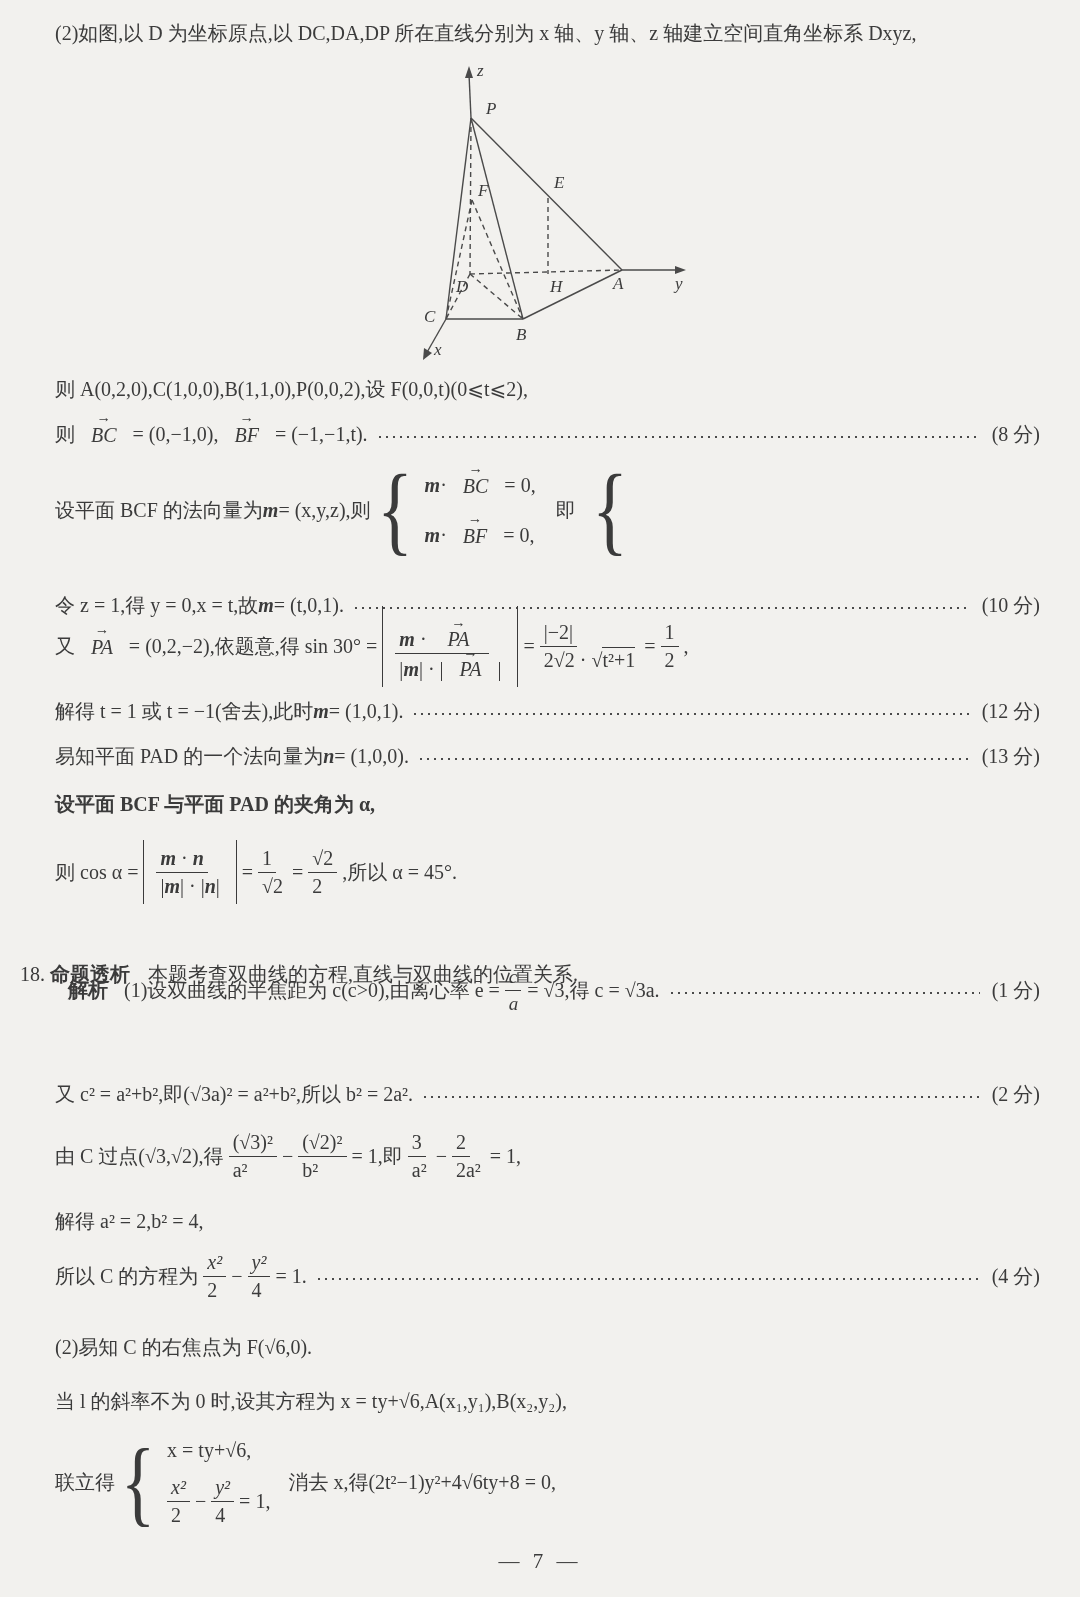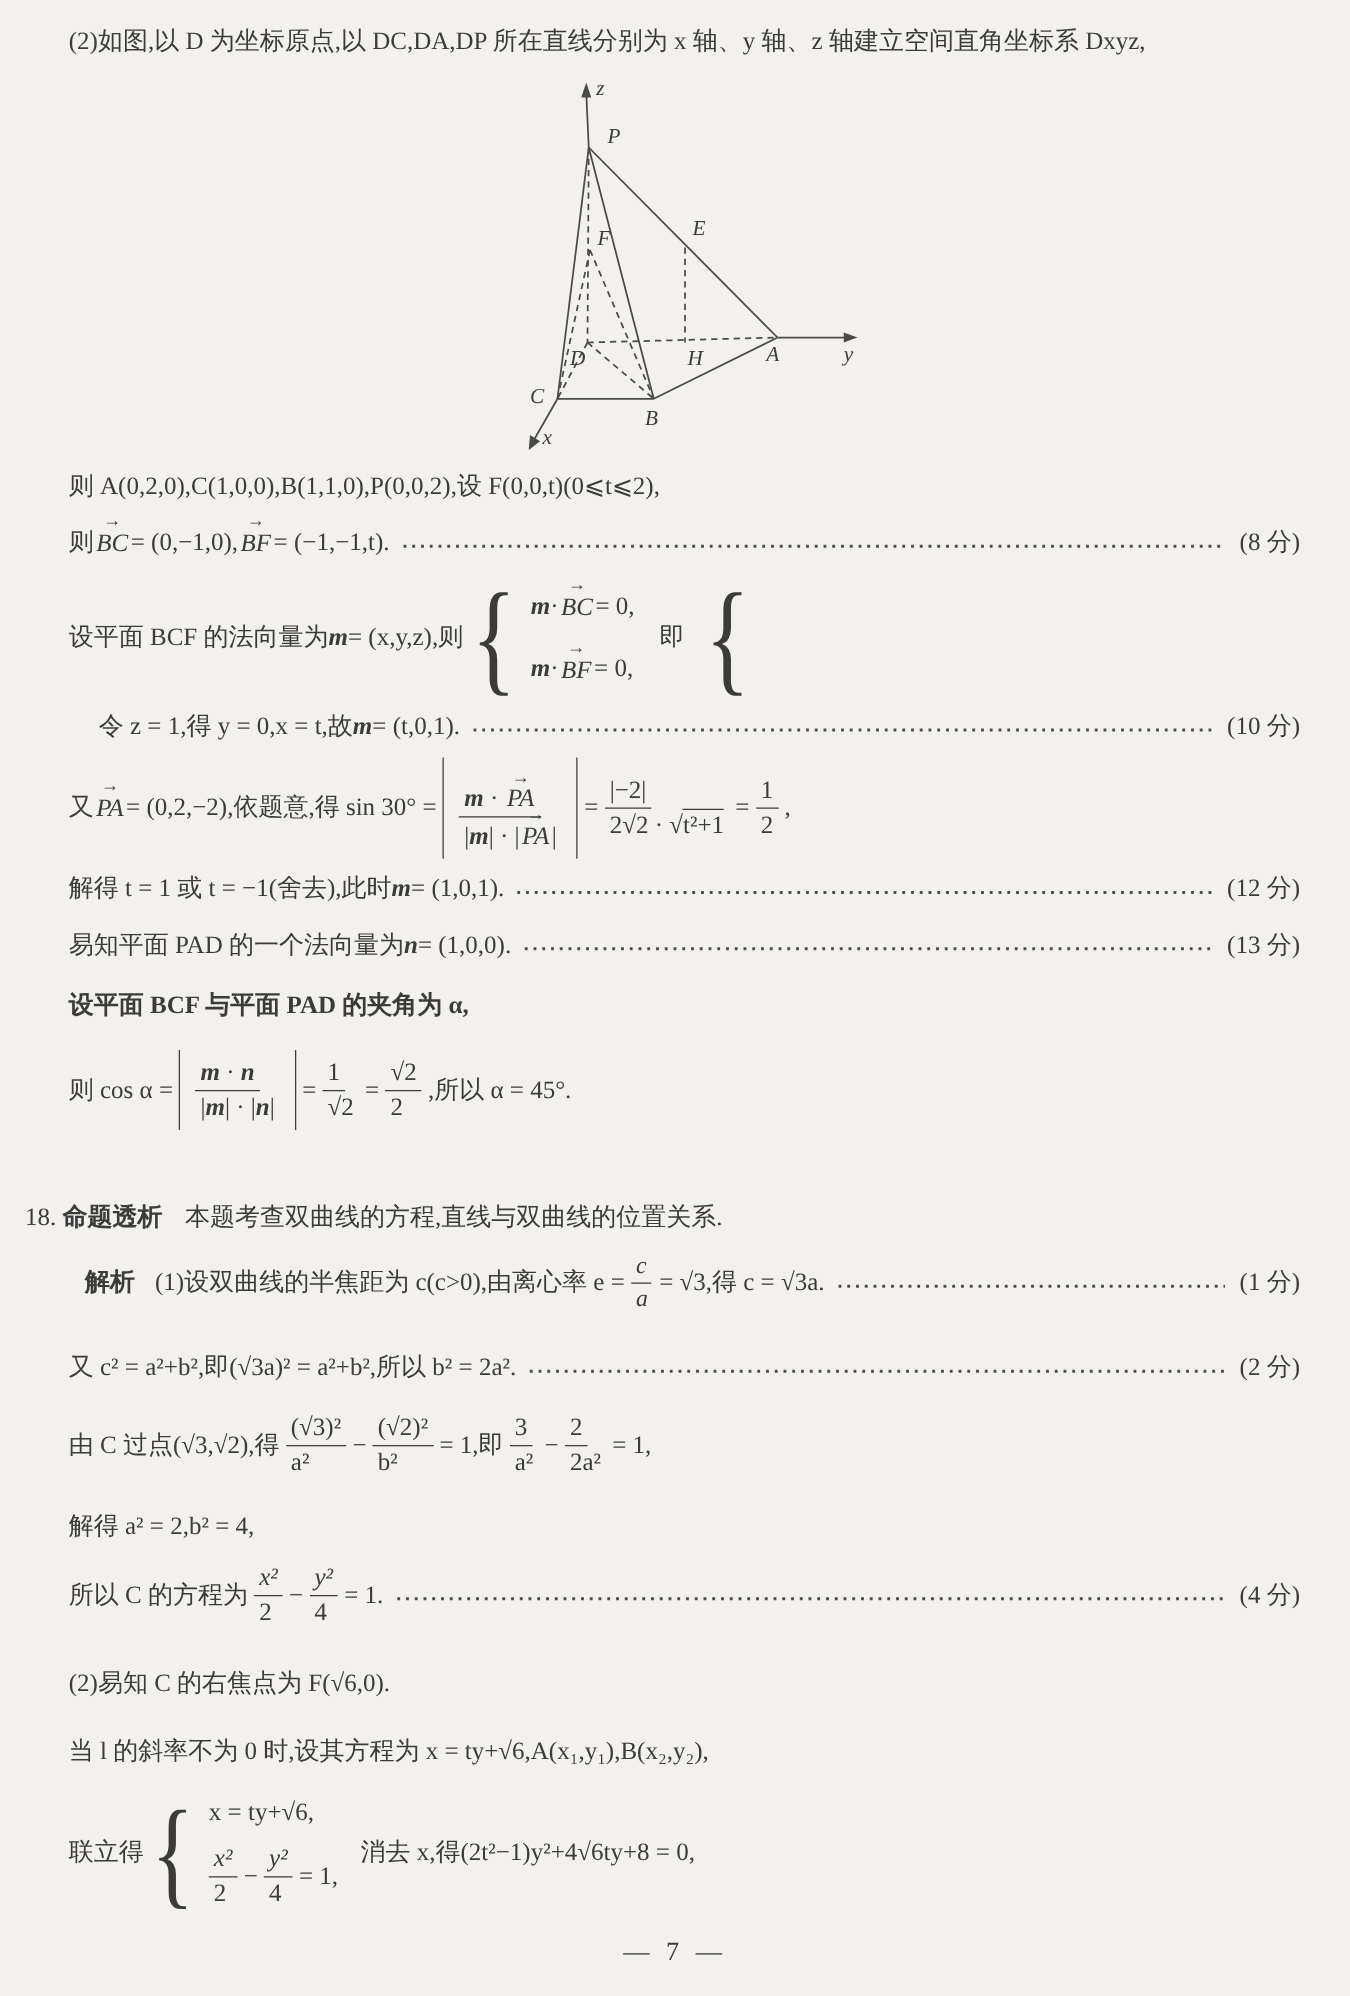--- a/index.html
+++ b/index.html
@@ -12,21 +12,21 @@
   .line { position:absolute; left:55px; right:40px; display:flex; align-items:center; white-space:nowrap; }
   .leader { flex:1; min-width:40px; height:4px; margin:6px 10px 0 10px; align-self:center;
             background-image:radial-gradient(circle at 2px 2px, #4a4a4a 1.1px, transparent 1.5px);
             background-size:7px 4px; background-repeat:repeat-x; }
   .score { margin-left:2px; }
   .frac { display:inline-flex; flex-direction:column; align-items:flex-start; vertical-align:middle; margin:0 5px; line-height:1.15; }
   .frac .num { border-bottom:1.5px solid #3b3b3b; padding:1px 4px 2px; }
   .frac .num.vnum { padding-top:14px; }
   .frac .den { padding:2px 4px 0; }
   .abs { display:inline-flex; align-items:center; border-left:1.7px solid #3b3b3b; border-right:1.7px solid #3b3b3b; padding:6px 7px; margin:0 5px; }
-  .vec { position:relative; font-style:italic; display:inline-block; margin:0 2px; padding-top:2px; }
+  .vec { position:relative; font-style:italic; display:inline-block; margin:0 16px; padding-top:2px; }
   .vec::after { content:"→"; position:absolute; left:0; right:0; top:-0.8em; text-align:center; font-size:0.72em; font-style:normal; }
   .bi { font-weight:bold; font-style:italic; }
   .b  { font-weight:bold; }
   .ol { border-top:1.4px solid #3b3b3b; padding-top:1px; }
   .sys { display:inline-flex; flex-direction:column; margin:0 4px; }
   .sys .srow { display:flex; align-items:center; }
   .gap22 .srow + .srow { margin-top:22px; }
   .gap14 .srow + .srow { margin-top:12px; }
   .brace { font-family:"Liberation Serif",serif; font-weight:100; line-height:0; display:inline-block; transform:scaleX(0.75); margin-right:2px; }
   .brace.h95 { font-size:100px; }
@@ -119,21 +119,21 @@
           <span class="bi">m</span>
           <span> · </span>
           <span class="vec">BF</span>
           <span> = 0,</span>
         </span>
     </span>
     <span class="mid-ji">即</span>
     <span class="brace h95">{</span>
   </div>
 
-  <div class="line" style="top:568px;margin-left:24px;">
+  <div class="line" style="top:592px;">
     <span>令 z = 1,得 y = 0,x = t,故 </span>
       <span class="bi">m</span>
       <span> = (t,0,1).</span>
     <span class="leader"></span>
     <span class="score">(10 分)</span>
   </div>
 
   <div class="line" style="top:600px; height:92px;">
     <span>又</span>
       <span class="vec">PA</span>
@@ -196,21 +196,21 @@
       <span class="den">2</span>
     </span>
     <span>,所以 α = 45°.</span>
   </div>
 
 
   <div class="line" style="top:961px; left:20px;">
     <span>18.</span>&nbsp;<span class="b">命题透析</span><span style="margin-left:18px;">本题考查双曲线的方程,直线与双曲线的位置关系.</span>
   </div>
 
-  <div class="line" style="top:1000px; left:68px; height:52px;">
+  <div class="line" style="top:964px; left:68px; height:52px;">
     <span class="b">解析</span>
     <span style="margin-left:16px;">(1)设双曲线的半焦距为 c(c&gt;0),由离心率 e = </span>
     <span class="frac" style="font-size:0.95em;">
       <span class="num" style="font-style:italic;">c</span>
       <span class="den" style="font-style:italic;">a</span>
     </span>
     <span> = √3,得 c = √3a.</span>
     <span class="leader"></span>
     <span class="score">(1 分)</span>
   </div>

